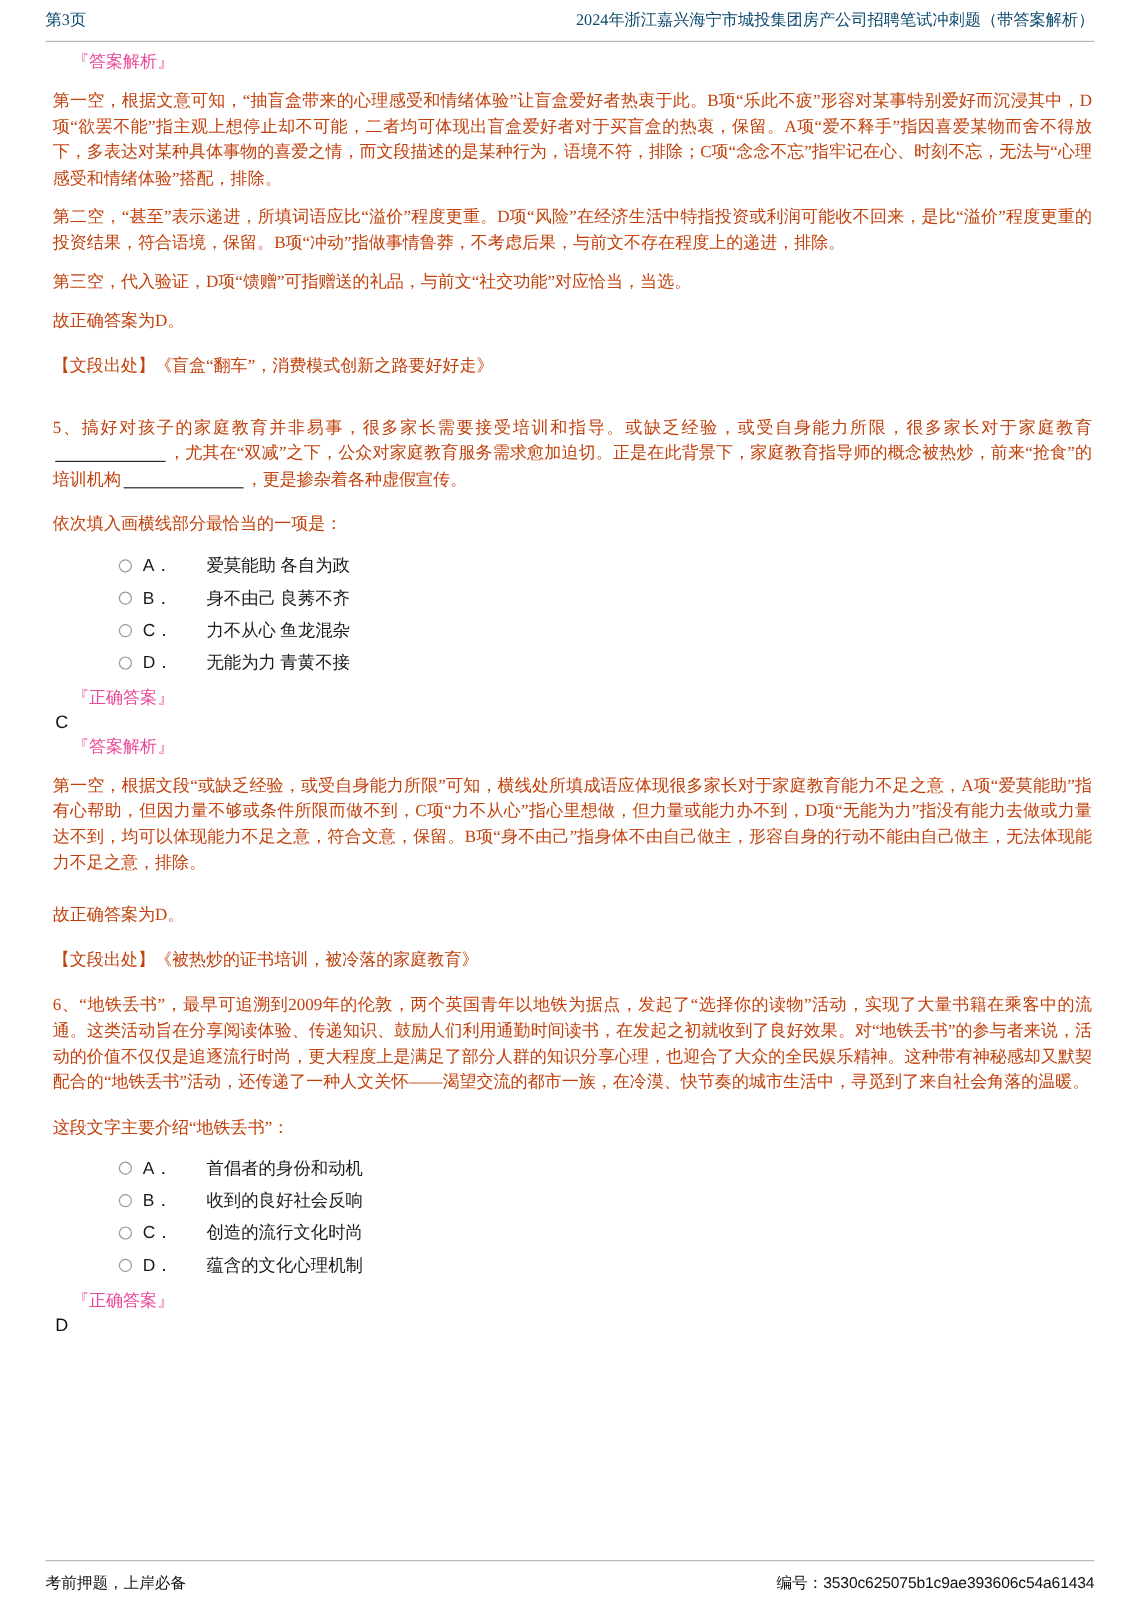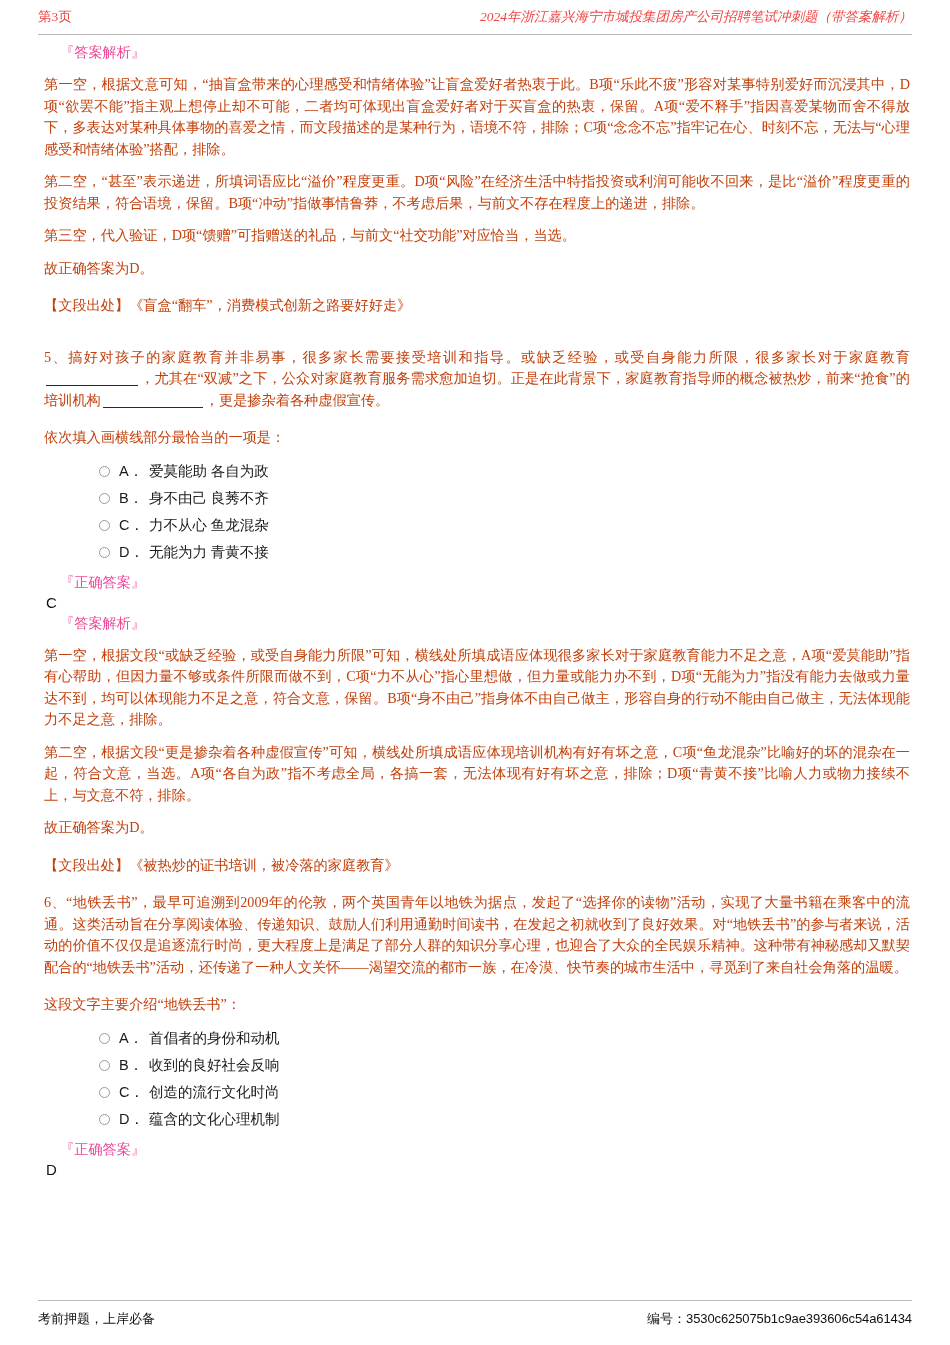--- a/index.html
+++ b/index.html
@@ -30,25 +30,25 @@
     left: 38px;
     top: 8px;
     width: 874px;
     height: 26px;
     border-bottom: 1px solid #b9b9b9;
     display: flex;
     align-items: flex-start;
     justify-content: space-between;
     font-size: 13.5px;
     line-height: 18px;
-    color: #ef4444;
+    color: #0c4a6e;
     white-space: nowrap;
   }
   .page-header .hdr-left  { letter-spacing: 0px; }
-  .page-header .hdr-right { letter-spacing: 0px; font-style: italic; }
+  .page-header .hdr-right { letter-spacing: 0px; }
 
   
   .page-footer {
     position: absolute;
     left: 38px;
     top: 1300px;
     width: 874px;
     height: 28px;
     border-top: 1px solid #b9b9b9;
     display: flex;
@@ -128,21 +128,21 @@
     margin-right: 9px;
     box-shadow: inset 0 0 0 0.5px #ffffff;
   }
   .opt-letter {
     font-family: "Liberation Sans", sans-serif;
     font-size: 14.5px;
     width: 30px;
     flex: 0 0 auto;
     color: #1a1a1a;
   }
-  .opt-text { white-space: nowrap; }
+  .opt-text { white-space: nowrap; margin-left: 23px; }
 
   
   .blank {
     display: inline-block;
     width: 92px;
     border-bottom: 1px solid #2a2a2a;
     vertical-align: -3px;
     margin: 0 2px;
   }
   .blank.long { width: 100px; }
@@ -202,21 +202,20 @@
     </ul>
 
     <div class="gap-xs"></div>
     <div class="label-line">『正确答案』</div>
     <div class="answer-letter">C</div>
     <div class="label-line">『答案解析』</div>
 
     <div class="gap-s"></div>
     <p class="para">第一空，根据文段“或缺乏经验，或受自身能力所限”可知，横线处所填成语应体现很多家长对于家庭教育能力不足之意，A项“爱莫能助”指有心帮助，但因力量不够或条件所限而做不到，C项“力不从心”指心里想做，但力量或能力办不到，D项“无能为力”指没有能力去做或力量达不到，均可以体现能力不足之意，符合文意，保留。B项“身不由己”指身体不由自己做主，形容自身的行动不能由自己做主，无法体现能力不足之意，排除。</p>
     <div class="gap-s"></div>
-    <p class="para">第二空，根据文段“更是掺杂着各种虚假宣传”可知，横线处所填成语应体现培训机构有好有坏之意，C项“鱼龙混杂”比喻好的坏的混杂在一起，符合文意，当选。A项“各自为政”指不考虑全局，各搞一套，无法体现有好有坏之意，排除；D项“青黄不接”比喻人力或物力接续不上，与文意不符，排除。</p>
     <div class="gap-s"></div>
     <p class="para">故正确答案为D。</p>
     <div class="gap-m"></div>
     <p class="para"><span>【文段出处】</span><span>《被热炒的证书培训，被冷落的家庭教育》</span></p>
 
     <div class="gap-m"></div>
 
     <p class="para stem">6、“地铁丢书”，最早可追溯到2009年的伦敦，两个英国青年以地铁为据点，发起了“选择你的读物”活动，实现了大量书籍在乘客中的流通。这类活动旨在分享阅读体验、传递知识、鼓励人们利用通勤时间读书，在发起之初就收到了良好效果。对“地铁丢书”的参与者来说，活动的价值不仅仅是追逐流行时尚，更大程度上是满足了部分人群的知识分享心理，也迎合了大众的全民娱乐精神。这种带有神秘感却又默契配合的“地铁丢书”活动，还传递了一种人文关怀——渴望交流的都市一族，在冷漠、快节奏的城市生活中，寻觅到了来自社会角落的温暖。</p>
 
     <div class="gap-m"></div>

